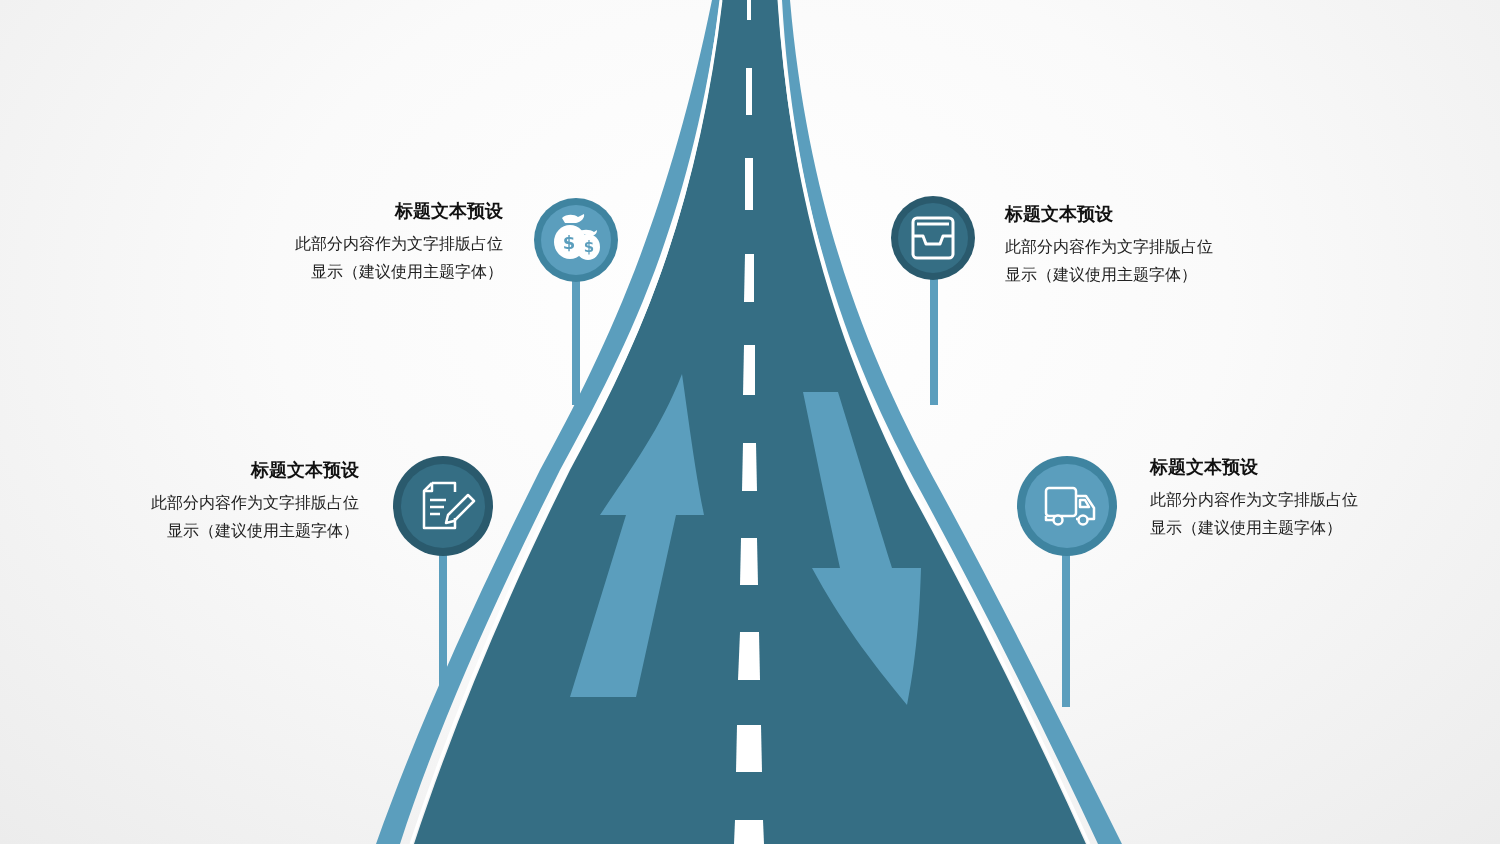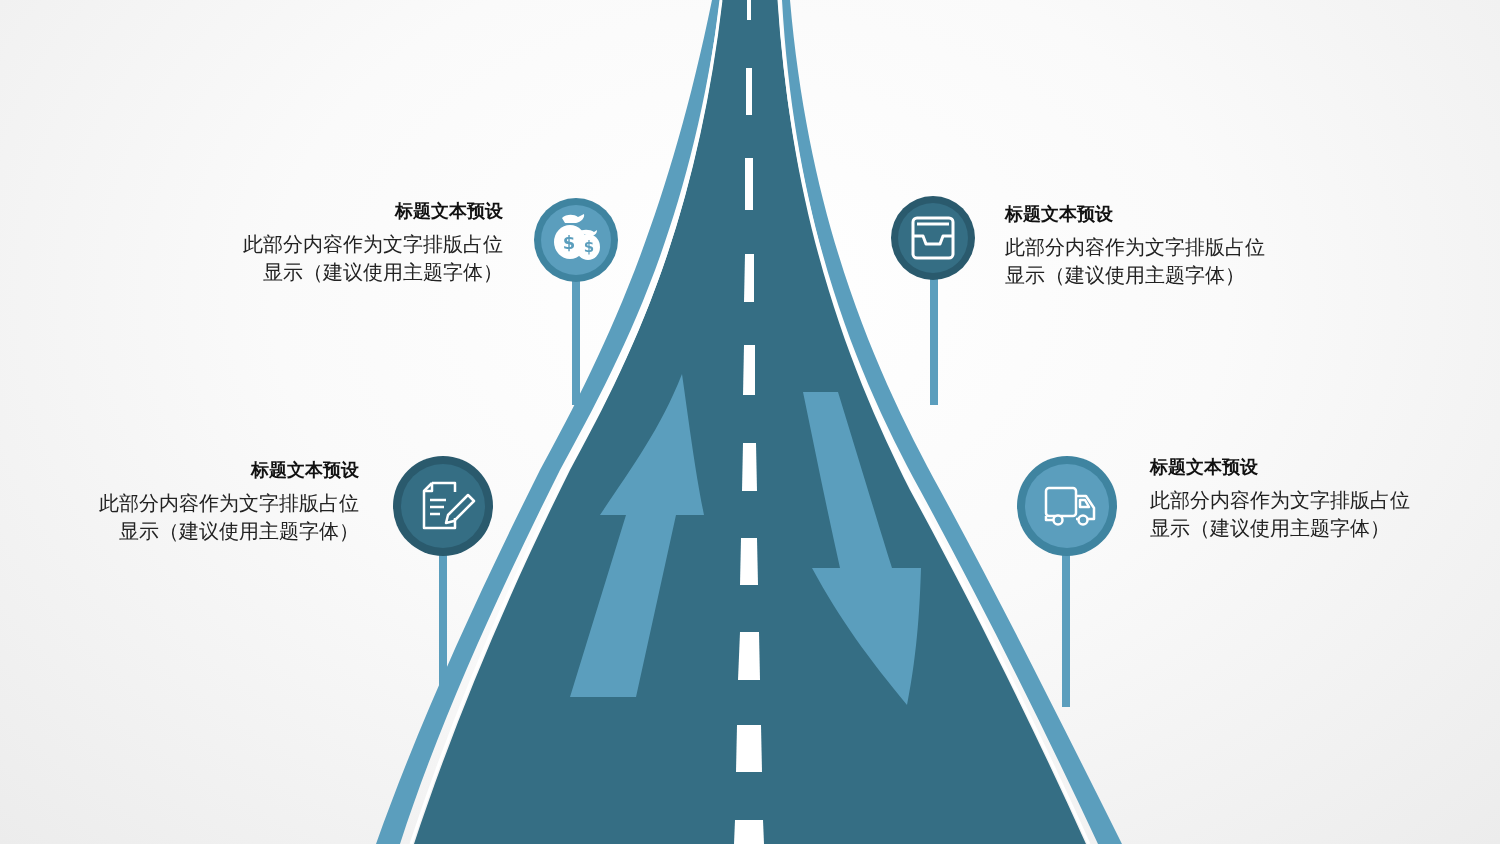--- a/index.html
+++ b/index.html
@@ -6,21 +6,21 @@
     body {
       width: 1500px; height: 844px; overflow: hidden; position: relative;
       background: radial-gradient(ellipse at 50% 35%, #ffffff 0%, #fafafa 45%, #ececec 100%);
       font-family: "DejaVu Sans", "Liberation Sans", sans-serif;
     }
     #scene { position: absolute; left: 0; top: 0; width: 1500px; height: 844px; }
     .text-block { position: absolute; width: 300px; }
     .text-block .title {
       font-weight: bold; font-size: 18px; color: #111; line-height: 26px; margin-bottom: 6px;
     }
-    .text-block .desc { font-size: 20px; color: #222; line-height: 28px; }
+    .text-block .desc { font-size: 16px; color: #222; line-height: 28px; }
     .align-right { text-align: right; }
     .align-left { text-align: left; }
   </style>
 </head>
 <body>
 
 <svg id="scene" viewBox="0 0 1500 844" width="1500" height="844" xmlns="http://www.w3.org/2000/svg">
 
   <path d="M712,0 L720,0 C690,230 620,360 560,470 C500,590 440,720 400,844 L376,844 C420,720 480,590 540,470 C600,360 665,230 712,0 Z" fill="#5b9ebd"></path>
   <path d="M782,0 L790,0 C810,230 880,380 940,490 C1000,600 1060,720 1122,844 L1098,844 C1040,720 980,600 920,490 C860,380 795,230 782,0 Z" fill="#5b9ebd"></path>

